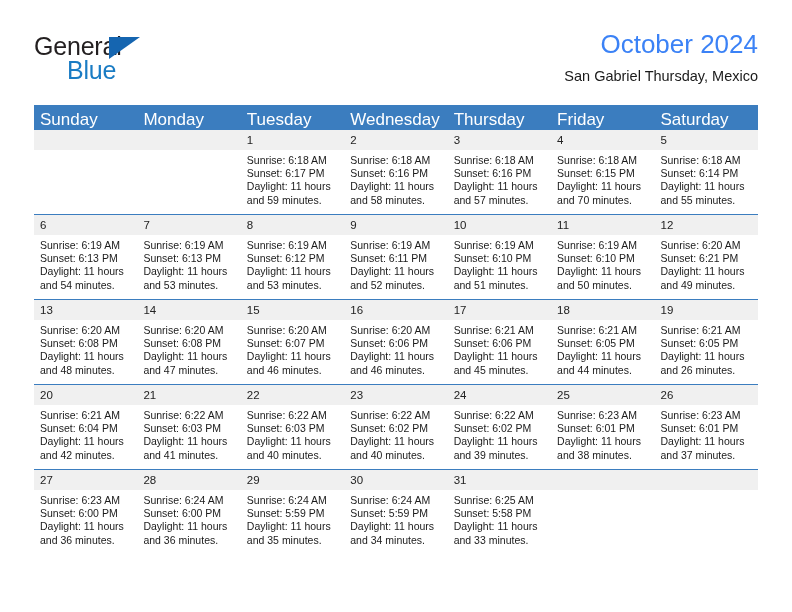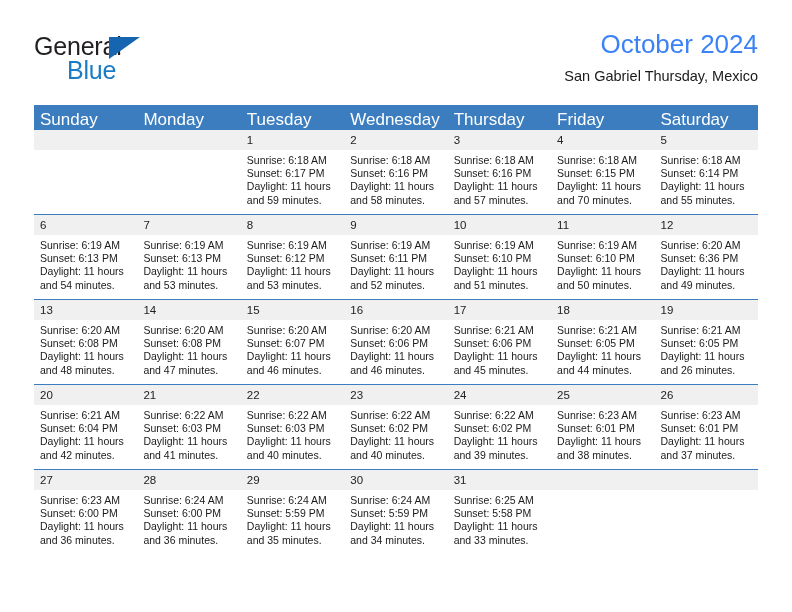--- a/index.html
+++ b/index.html
@@ -278,21 +278,21 @@
               <p>Sunrise: 6:19 AM</p>
               <p>Sunset: 6:10 PM</p>
               <p>Daylight: 11 hours</p>
               <p>and 50 minutes.</p>
             </div>
           </td>
           <td>
             <span class="daynum">12</span>
             <div class="cell-body">
               <p>Sunrise: 6:20 AM</p>
-              <p>Sunset: 6:36 PM</p>
+              <p>Sunset: 6:21 PM</p>
               <p>Daylight: 11 hours</p>
               <p>and 49 minutes.</p>
             </div>
           </td>
         </tr>
         <tr class="week-row">
           <td>
             <span class="daynum">13</span>
             <div class="cell-body">
               <p>Sunrise: 6:20 AM</p>

